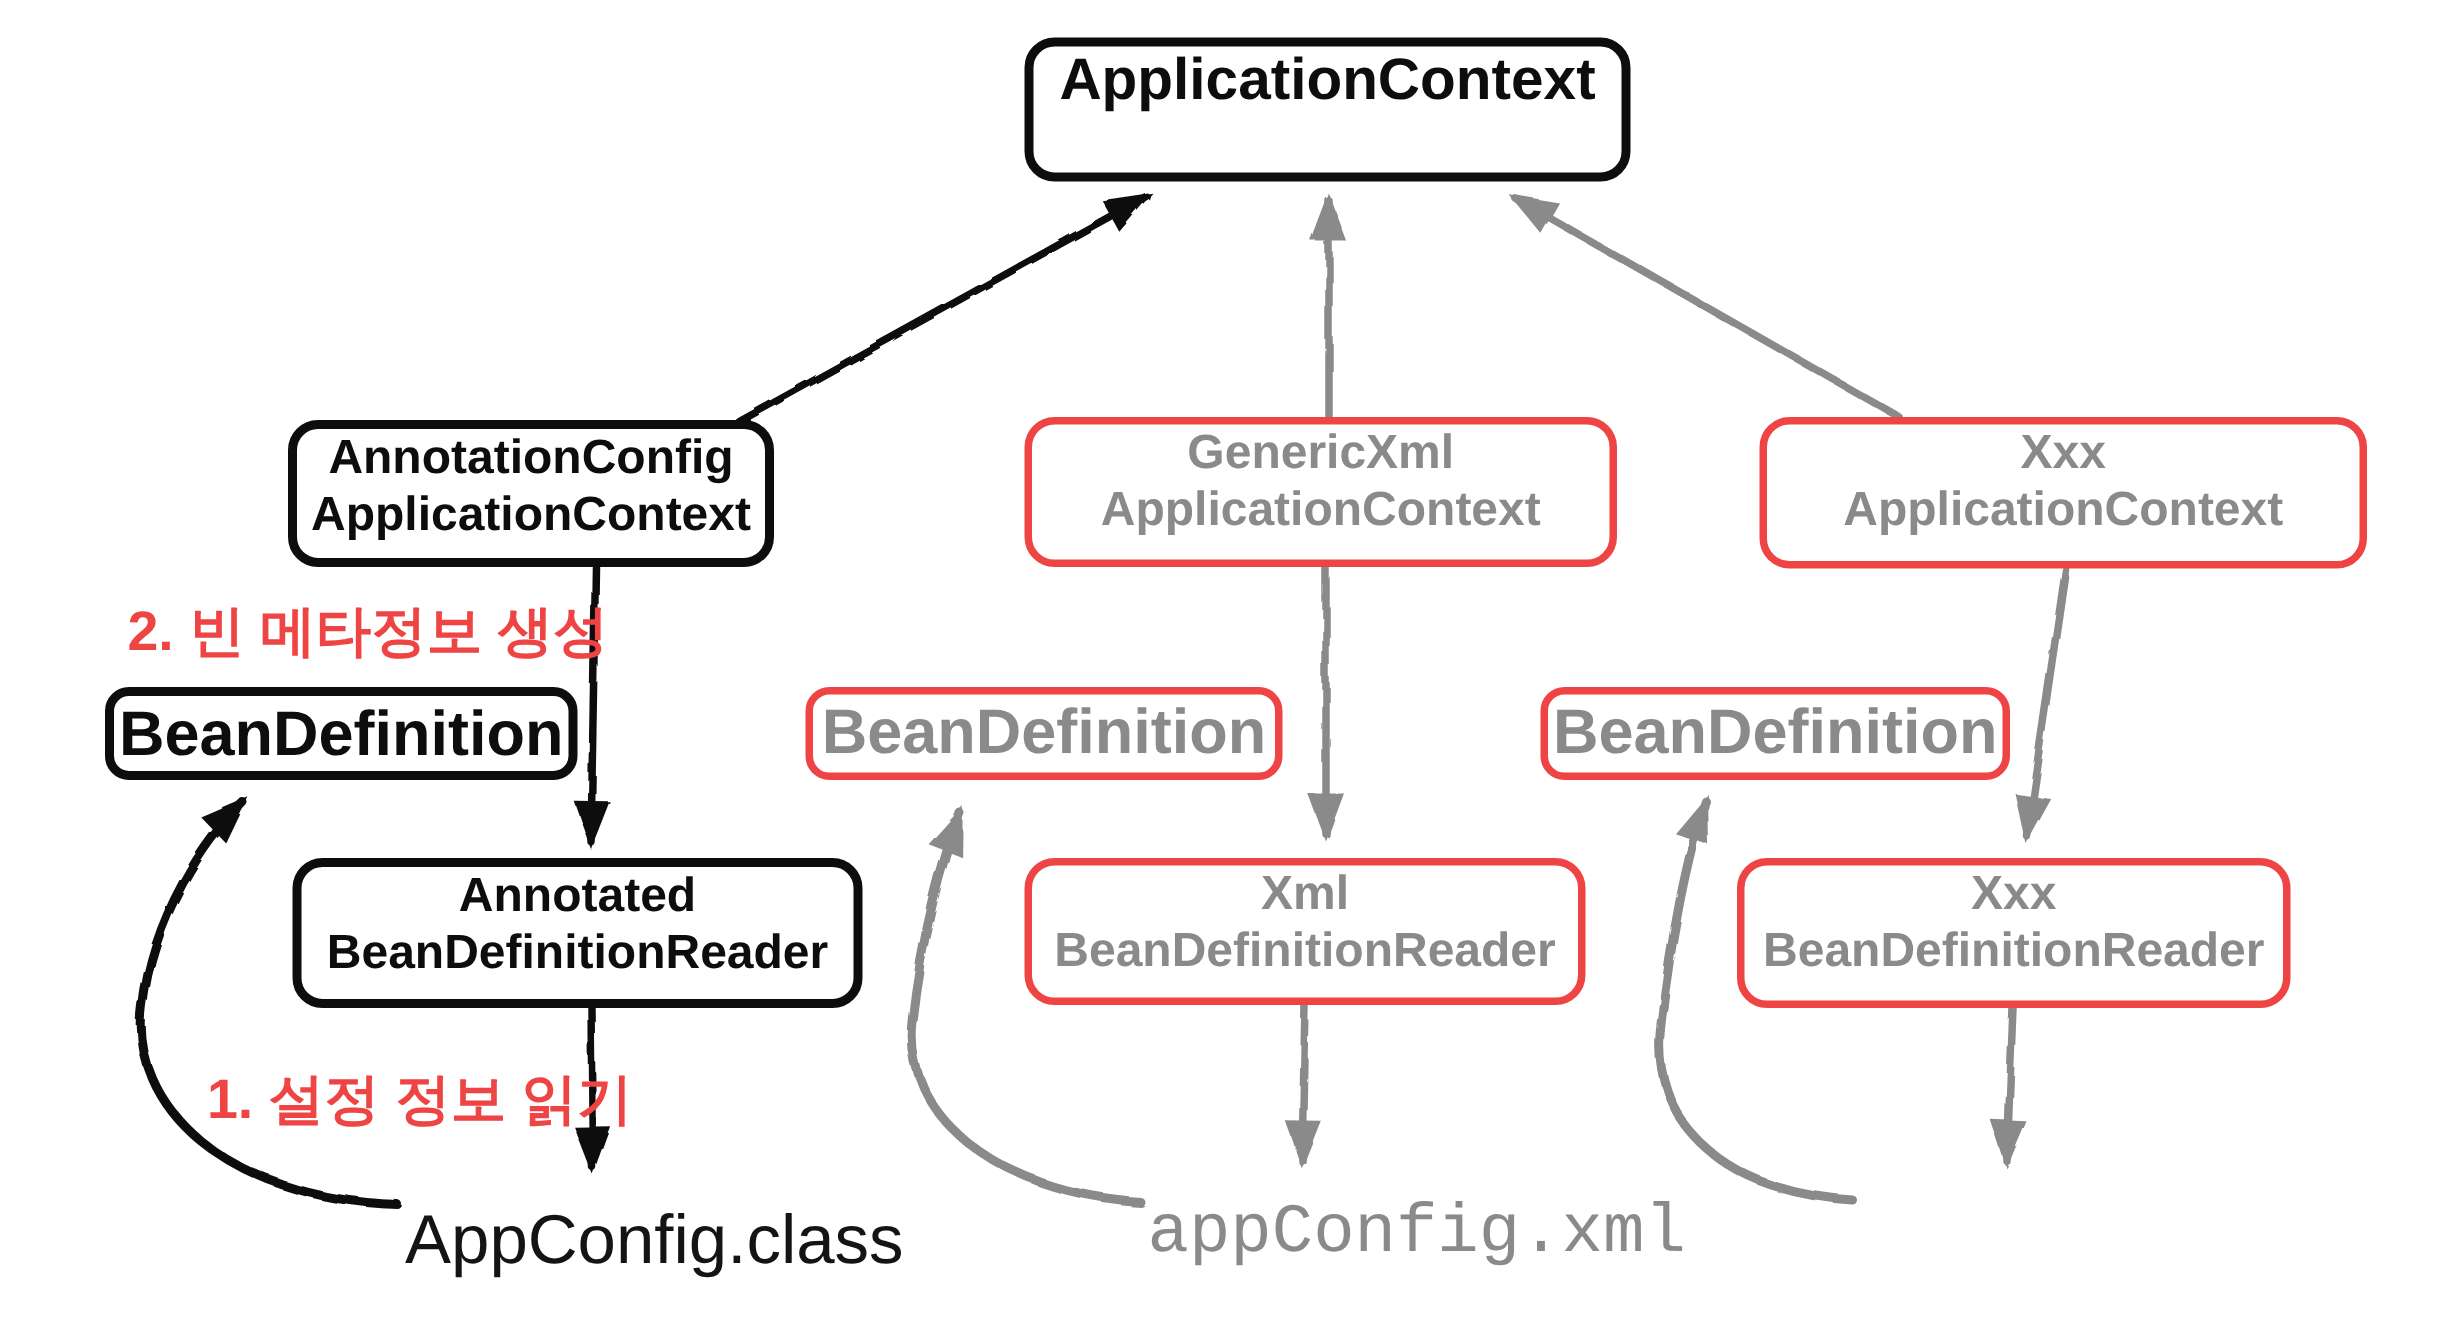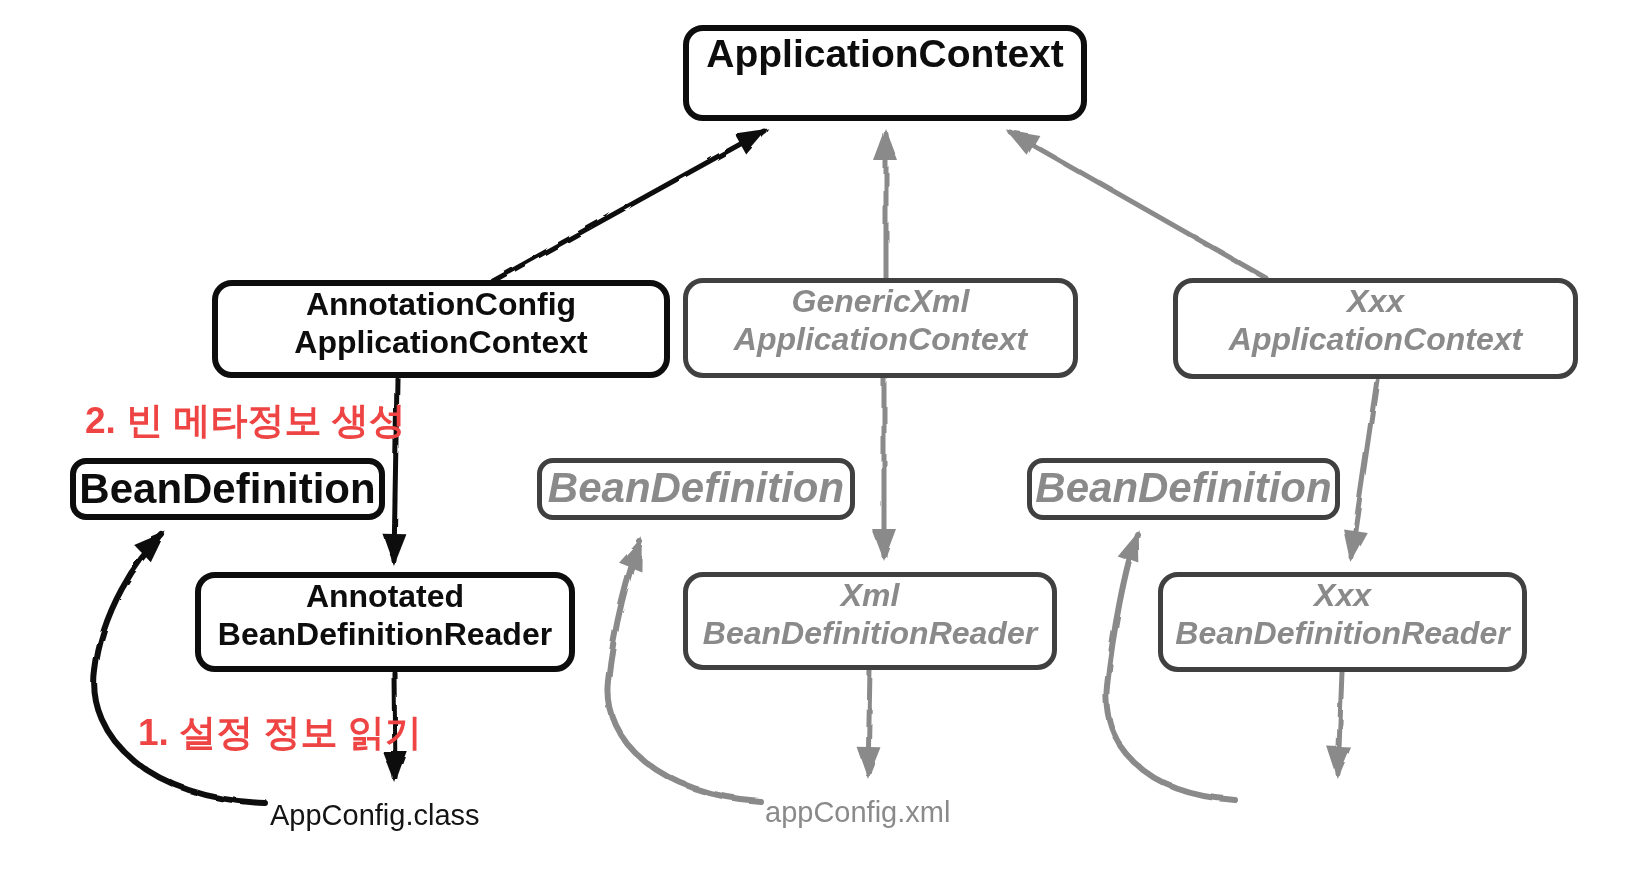--- a/index.html
+++ b/index.html
@@ -15,27 +15,27 @@
     position:absolute;
     box-sizing:border-box;
     background:#ffffff;
     display:flex;flex-direction:column;
     align-items:center;
     text-align:center;
     font-weight:bold;
     line-height:1.18;
   }
   .node.black{border:6px solid #0d0d0d;color:#0d0d0d;border-radius:20px;}
-  .node.gray{border:5px solid #404040;color:#8a8a8a;border-radius:20px;font-style:italic;}
+  .node.gray{border:5px solid #ef4444;color:#8a8a8a;border-radius:20px;}
   .node.small{border-radius:16px;font-size:42px;}
   .ctx{font-size:32px;}
   .title{font-size:39px;}
   .file{
     position:absolute;
-    font-size:29px;
+    font-size:46px;
     font-weight:normal;
     white-space:nowrap;
   }
   .file.black{color:#141414;}
   .file.gray{color:#8a8a8a;}
   .note{
     position:absolute;
     font-size:37px;
     font-weight:bold;
     color:#ef4444;
@@ -76,21 +76,21 @@
       <path d="M1377,380 L1351,557" stroke="#8a8a8a" stroke-width="5" marker-end="url(#headG)"></path>
       <path d="M1342,672 L1338,774" stroke="#8a8a8a" stroke-width="5" marker-end="url(#headG)"></path>
       <path d="M1235,800 C1142,794 1101,743 1107,686 C1113,630 1125,568 1137,534" stroke="#8a8a8a" stroke-width="6" marker-end="url(#headG)"></path>
     </g>
   </svg>
 
   <div class="node black title" style="left:683px;top:25px;width:404px;height:96px;">
     <span>ApplicationContext</span>
   </div>
 
-  <div class="node black ctx" style="left:192px;top:280px;width:458px;height:98px;margin-left:20px;">
+  <div class="node black ctx" style="left:192px;top:280px;width:324px;height:98px;">
     <span>AnnotationConfig</span>
     <span>ApplicationContext</span>
   </div>
   <div class="node gray ctx" style="left:683px;top:278px;width:395px;height:100px;">
     <span>GenericXml</span>
     <span>ApplicationContext</span>
   </div>
   <div class="node gray ctx" style="left:1173px;top:278px;width:405px;height:101px;">
     <span>Xxx</span>
     <span>ApplicationContext</span>
@@ -113,18 +113,18 @@
   <div class="node gray ctx" style="left:683px;top:572px;width:374px;height:98px;">
     <span>Xml</span>
     <span>BeanDefinitionReader</span>
   </div>
   <div class="node gray ctx" style="left:1158px;top:572px;width:369px;height:100px;">
     <span>Xxx</span>
     <span>BeanDefinitionReader</span>
   </div>
 
   <div class="file black" style="left:270px;top:799px;">AppConfig.class</div>
-  <div class="file gray" style="left:765px;top:796px;">appConfig.xml</div>
+  <div class="file gray" style="left:765px;top:796px;font-family:Liberation Mono, monospace;">appConfig.xml</div>
 
   <div class="note" style="left:85px;top:396px;">2. 빈 메타정보 생성</div>
   <div class="note" style="left:138px;top:708px;">1. 설정 정보 읽기</div>
 
 </div>
 
 </body></html>

